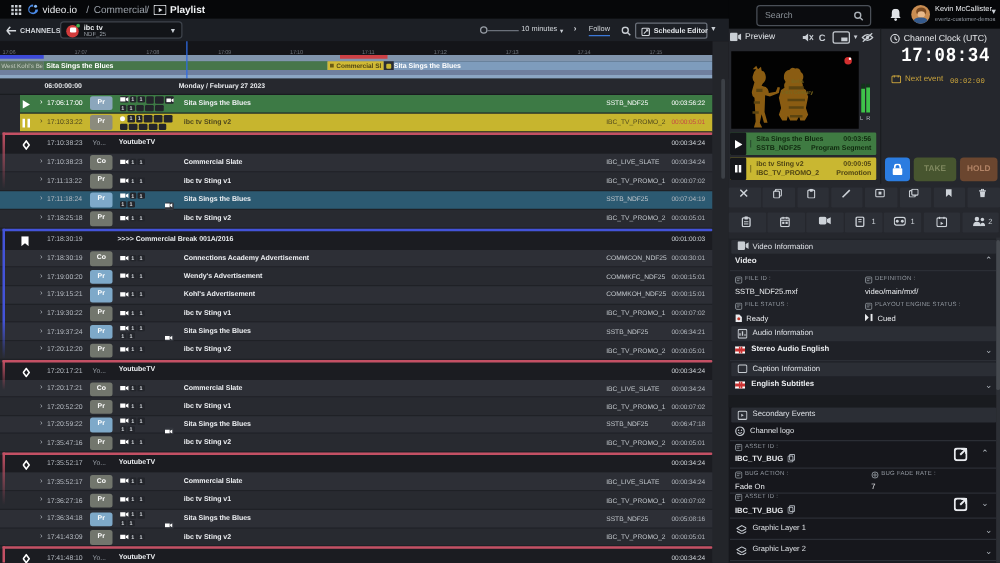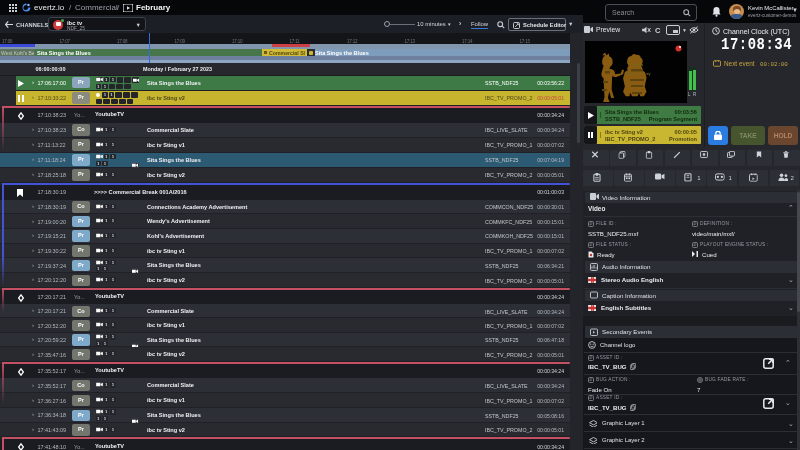--- a/index.html
+++ b/index.html
@@ -86,31 +86,31 @@
     <span style="position:absolute;left:2px;top:8px;width:1.6px;height:1.6px;background:#c9ced4"></span>
     <span style="position:absolute;left:5px;top:8px;width:1.6px;height:1.6px;background:#c9ced4"></span>
     <span style="position:absolute;left:8px;top:8px;width:1.6px;height:1.6px;background:#c9ced4"></span>
   </div>
 <div class="ab" style="left:22px;top:3px;width:9px;height:9px">
     <svg width="9" height="9" viewBox="0 0 16 16">
       <path d="M8 1 A7 7 0 1 0 15 8 L11 8 A4.2 4.2 0 1 1 8 4.2 z" fill="#4a8ae8"></path>
       <circle cx="11.5" cy="3.5" r="2.2" fill="#85b8f5"></circle>
     </svg>
   </div>
-<div class="crumb" style="left:34px;color:#e9ebee">evertz.io</div>
+<div class="crumb" style="left:34px;color:#e9ebee">video.io</div>
 <div class="crumb" style="left:69px">/</div>
 <div class="crumb" style="left:75px">Commercial</div>
 <div class="crumb" style="left:117px">/</div>
 <div class="ab" style="left:123px;top:4px">
     <svg width="10" height="8" viewBox="0 0 10 8">
       <rect x="0" y="0" width="10" height="8" rx="1.5" fill="none" stroke="#dfe2e6" stroke-width="1.2"></rect>
       <path d="M4 2.2 L7 4 L4 5.8 z" fill="#dfe2e6"></path>
     </svg>
   </div>
-<div class="crumb" style="left:136px;color:#f2f4f6;font-weight:bold">February</div>
+<div class="crumb" style="left:136px;color:#f2f4f6;font-weight:bold">Playlist</div>
 <div class="ab" style="left:605px;top:4px;width:92px;height:17px;border:1px solid #4a4f57;border-radius:3px;background:#0b0c0f">
     <span style="position:absolute;left:6px;top:4px;font-size:7px;color:#8a9097">Search</span>
     <svg width="8" height="8" viewBox="0 0 10 10" style="position:absolute;right:5px;top:4px">
       <circle cx="4" cy="4" r="3" fill="none" stroke="#aab0b7" stroke-width="1.4"></circle>
       <path d="M6.2 6.2 L9 9" stroke="#aab0b7" stroke-width="1.4"></path>
     </svg>
   </div>
 <div class="ab" style="left:712px;top:7px">
     <svg width="9" height="10" viewBox="0 0 10 11">
       <path d="M5 0 a3.4 3.4 0 0 1 3.4 3.4 V6.5 L9.5 8.2 H0.5 L1.6 6.5 V3.4 A3.4 3.4 0 0 1 5 0 z" fill="#dfe2e6"></path>

